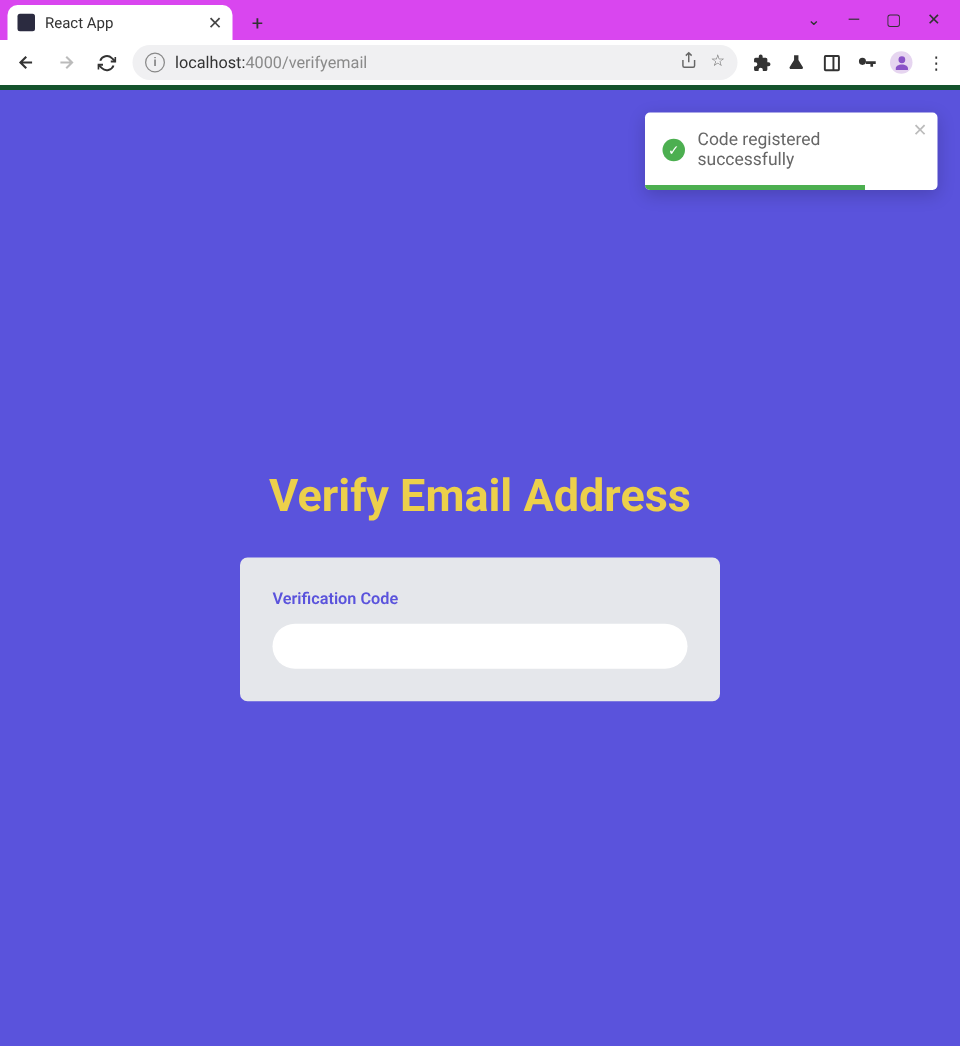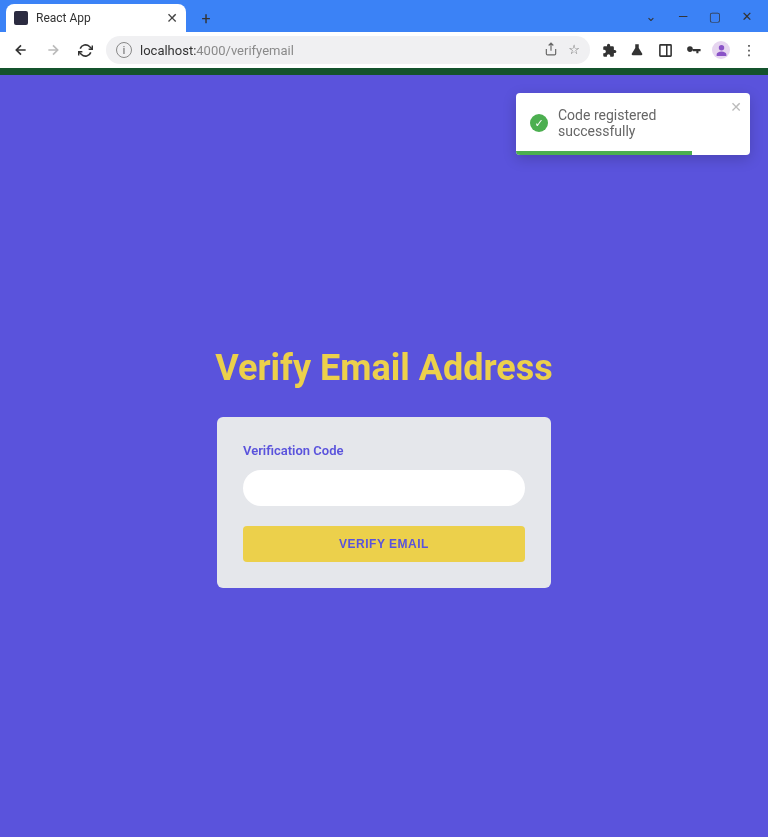--- a/index.html
+++ b/index.html
@@ -5,22 +5,22 @@
     * { margin: 0; padding: 0; box-sizing: border-box; }
     body {
       font-family: -apple-system, BlinkMacSystemFont, 'Segoe UI', Roboto, Arial, sans-serif;
       width: 768px;
       height: 837px;
       overflow: hidden;
       background: #fff;
     }
     
     .browser-chrome {
-      background: #3b82f6;
-      border-bottom: 7px solid #14532d;
+      background: #d946ef;
+      border-bottom: 4px solid #14532d;
     }
     .titlebar {
       display: flex;
       align-items: center;
       height: 32px;
       padding: 0 8px 0 0;
     }
     .tab-strip {
       display: flex;
       align-items: flex-end;
@@ -185,25 +185,26 @@
       display: flex;
       flex-direction: column;
       align-items: center;
       padding-top: 272px;
     }
     .heading {
       color: #ecd04b;
       font-size: 36px;
       font-weight: 700;
       margin-bottom: 28px;
+      margin-top: 32px;
     }
     .card {
       background: #e5e7eb;
       border-radius: 6px;
-      width: 334px;
+      width: 384px;
       padding: 26px 26px 26px 26px;
     }
     .field-label {
       color: #5a53dc;
       font-size: 13px;
       font-weight: 600;
       margin-bottom: 12px;
       display: block;
     }
     .code-input {
@@ -317,16 +318,15 @@
     <span class="toast-text">Code registered successfully</span>
     <span class="toast-close">✕</span>
     <div class="toast-progress"></div>
   </div>
 
   <div class="content-wrap">
     <h1 class="heading">Verify Email Address</h1>
     <div class="card">
       <label class="field-label">Verification Code</label>
       <input type="text" class="code-input" value="" style="">
-      <button class="verify-btn">VERIFY EMAIL</button>
     </div>
   </div>
 </div>
 
 </body></html>

